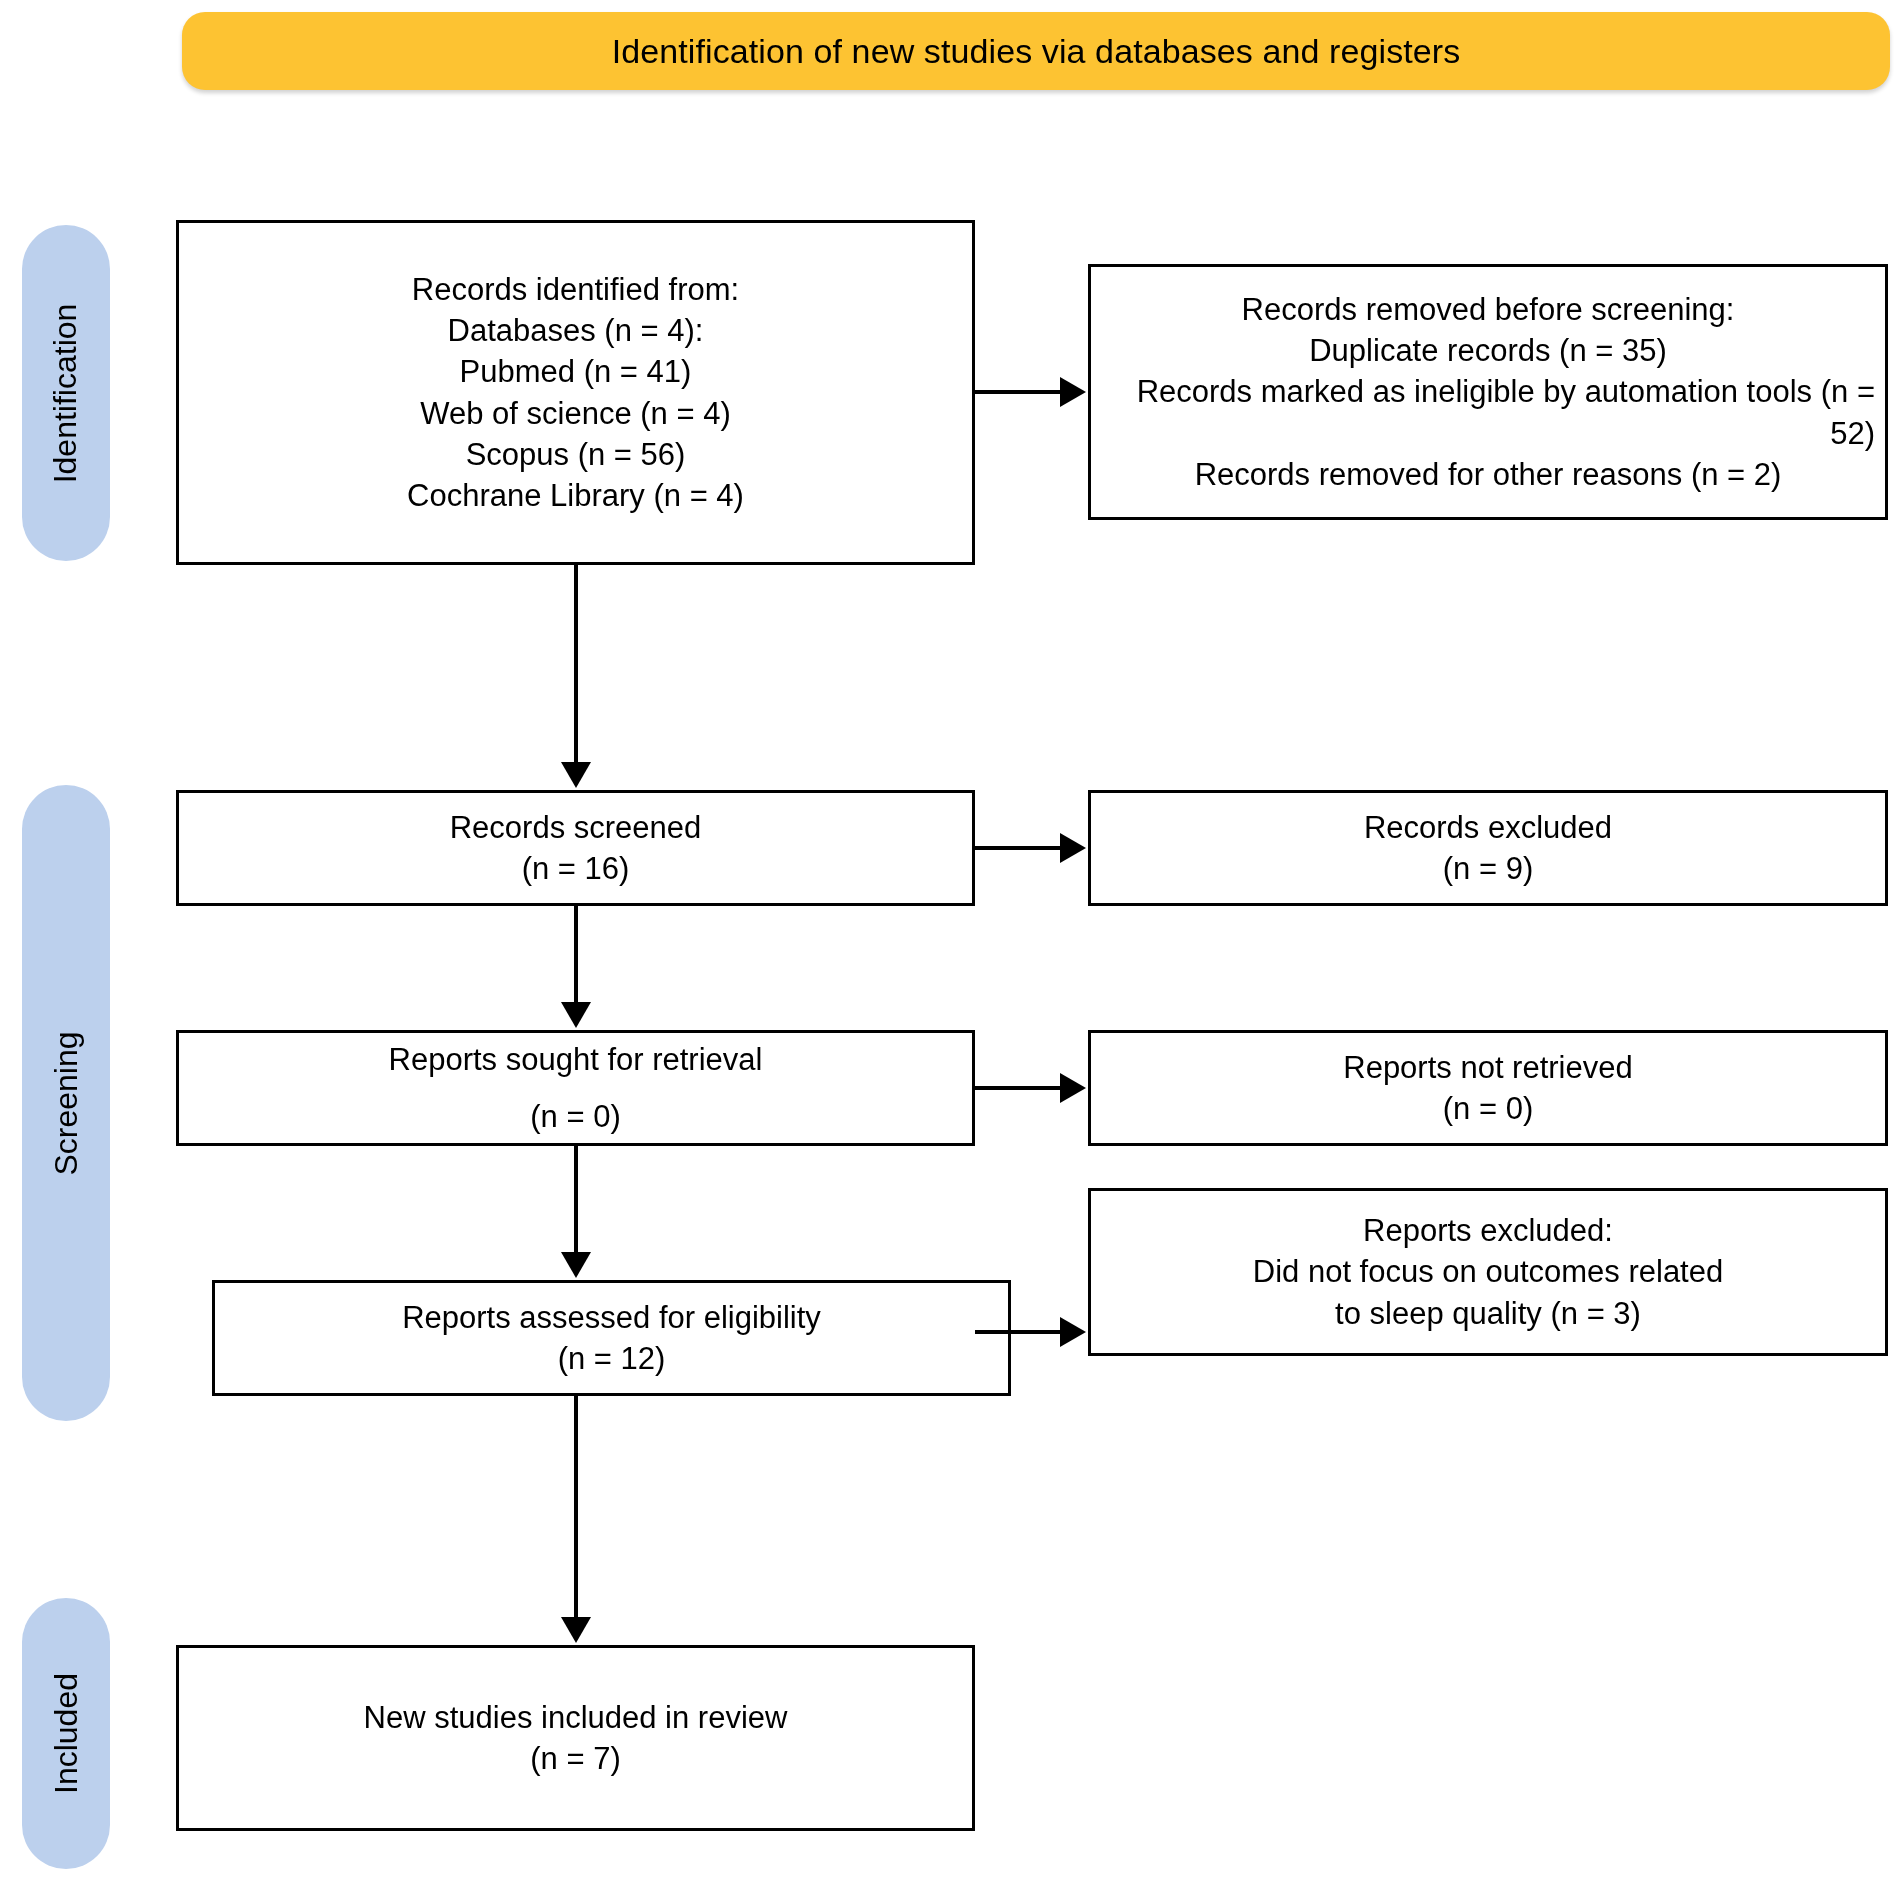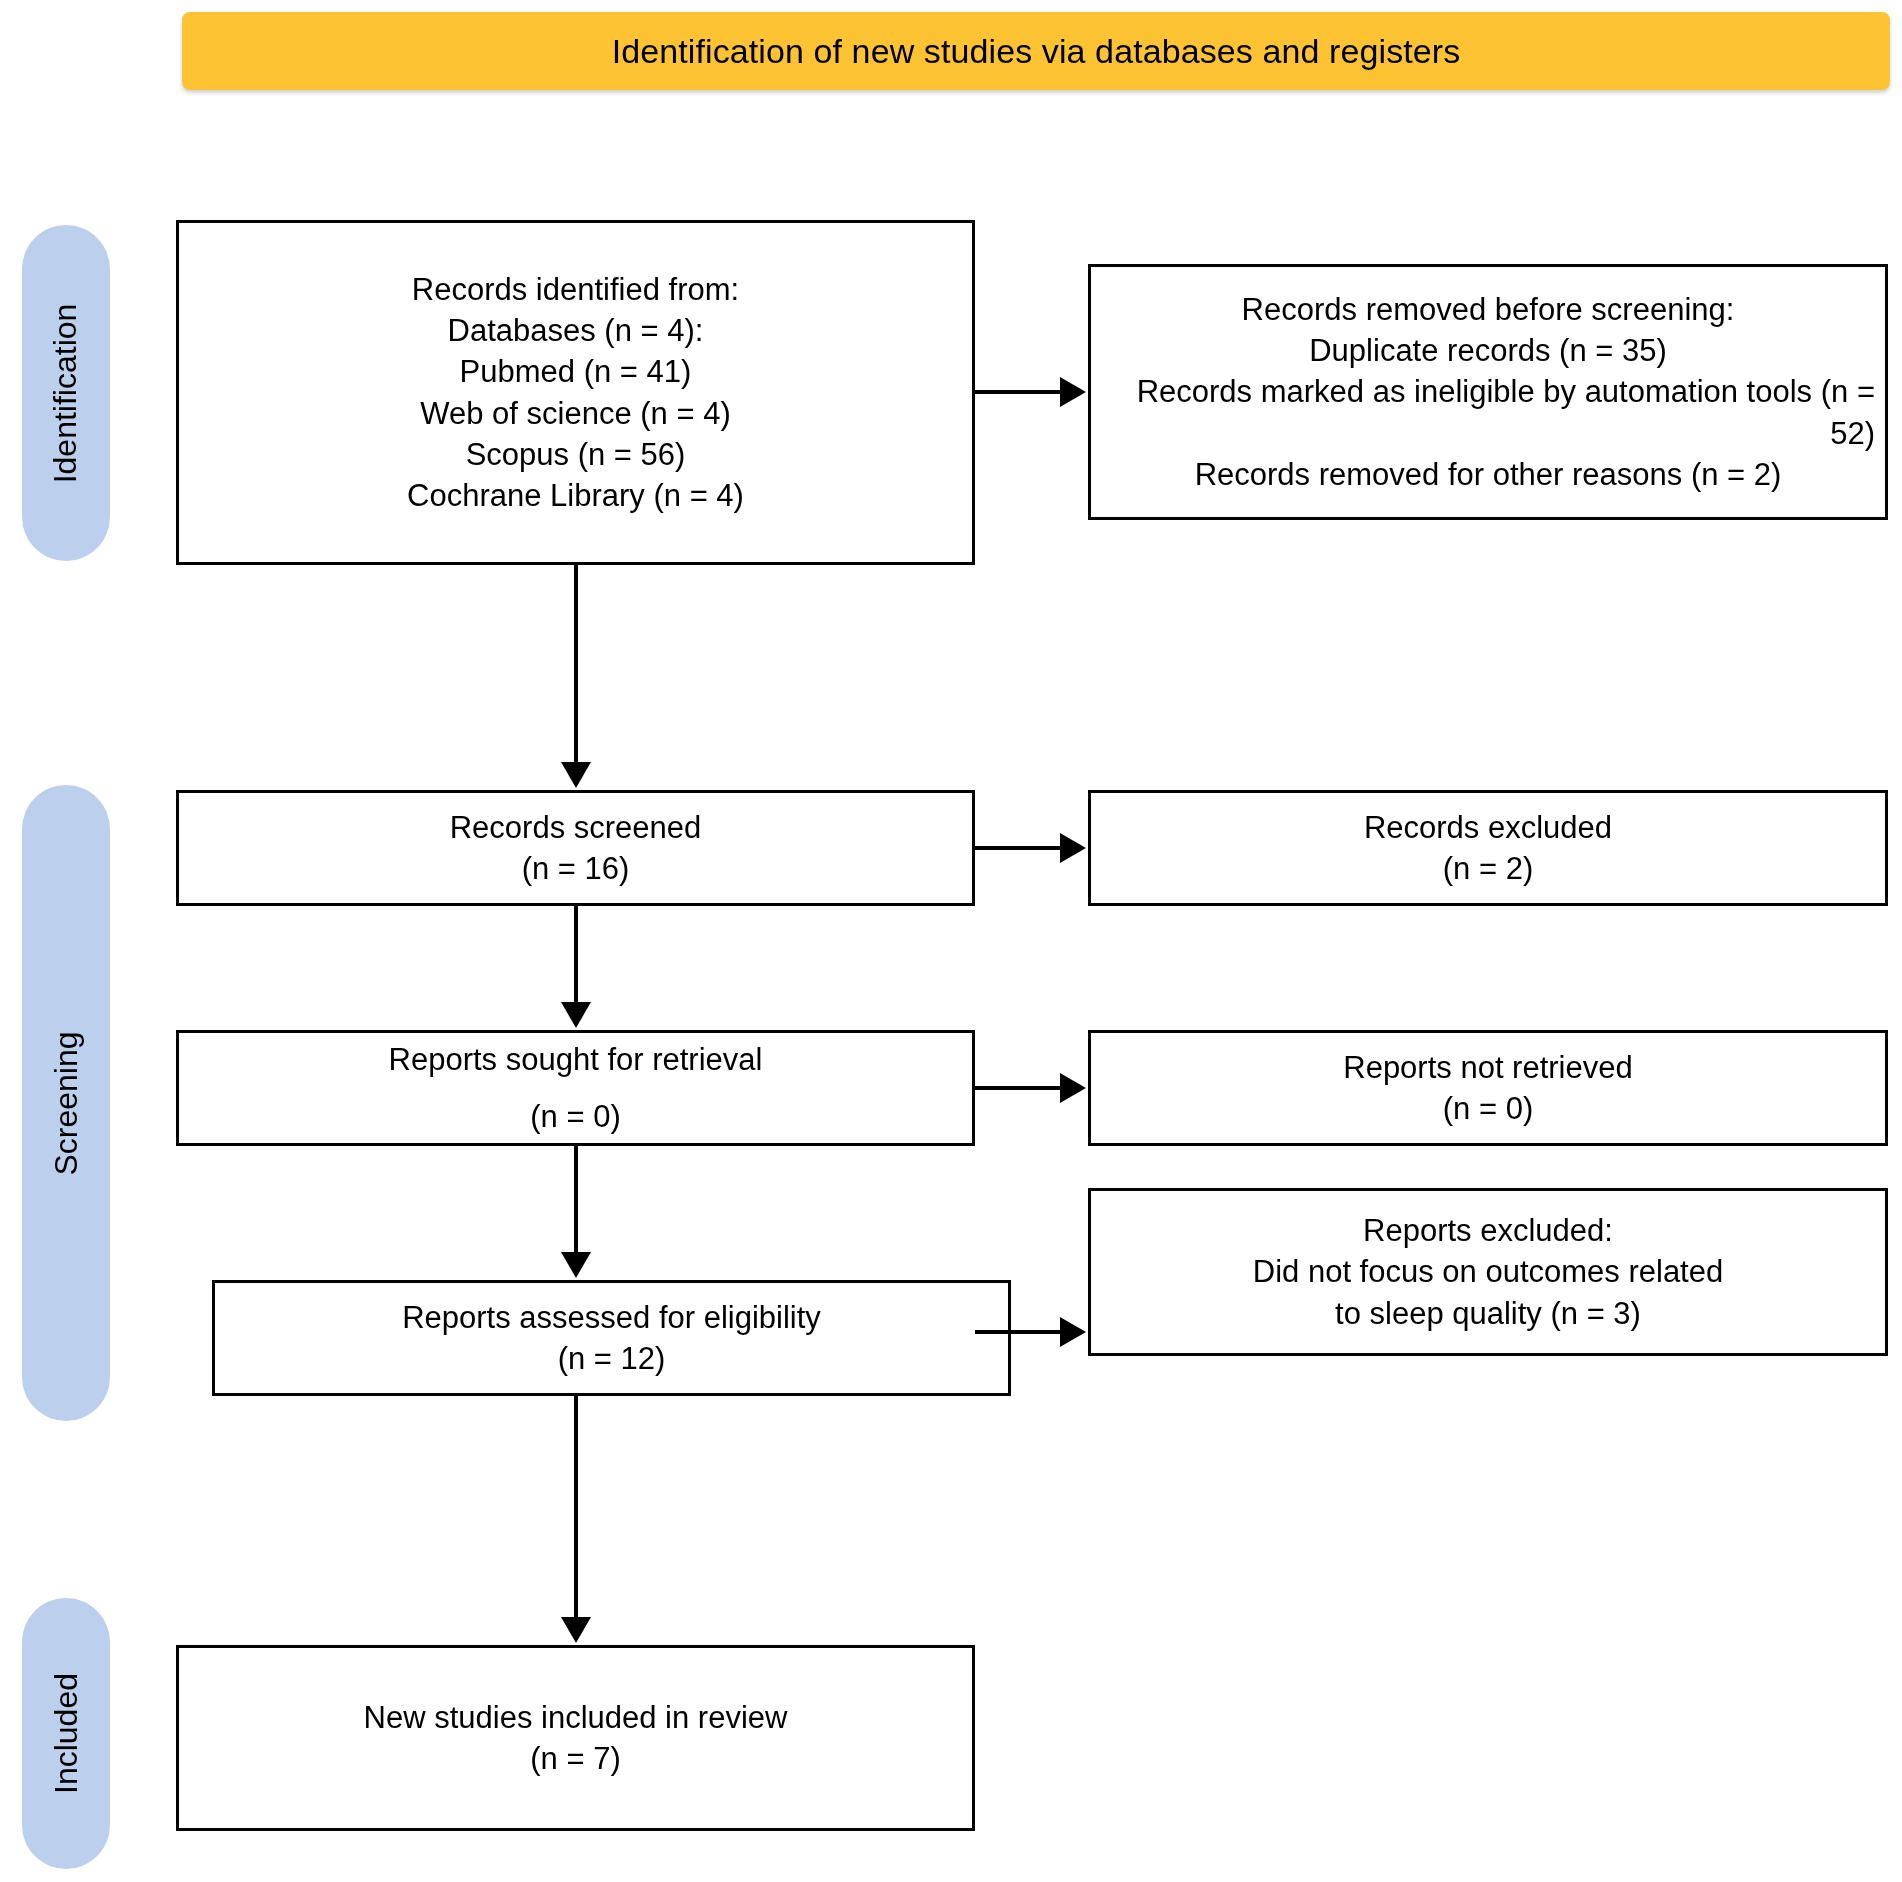--- a/index.html
+++ b/index.html
@@ -21,21 +21,21 @@
   }
 
   
   .banner {
     position: absolute;
     left: 182px;
     top: 12px;
     width: 1708px;
     height: 78px;
     background: #fdc332;
-    border-radius: 8px;
+    border-radius: 23px;
     display: flex;
     align-items: center;
     justify-content: center;
     box-shadow: 0 3px 4px rgba(0,0,0,0.18);
   }
   .banner-text {
     font-size: 34px;
     color: #000;
     letter-spacing: 0.1px;
     white-space: nowrap;
@@ -175,21 +175,21 @@
     <div class="line">Records removed for other reasons (n = 2)</div>
   </div>
 
   <div class="box" id="box-screened">
     <div class="line">Records screened</div>
     <div class="line">(n = 16)</div>
   </div>
 
   <div class="box" id="box-records-excluded">
     <div class="line">Records excluded</div>
-    <div class="line">(n = 2)</div>
+    <div class="line">(n = 9)</div>
   </div>
 
   <div class="box" id="box-sought">
     <div class="line">Reports sought for retrieval</div>
     <div class="line">(n = 0)</div>
   </div>
 
   <div class="box" id="box-not-retrieved">
     <div class="line">Reports not retrieved</div>
     <div class="line">(n = 0)</div>

